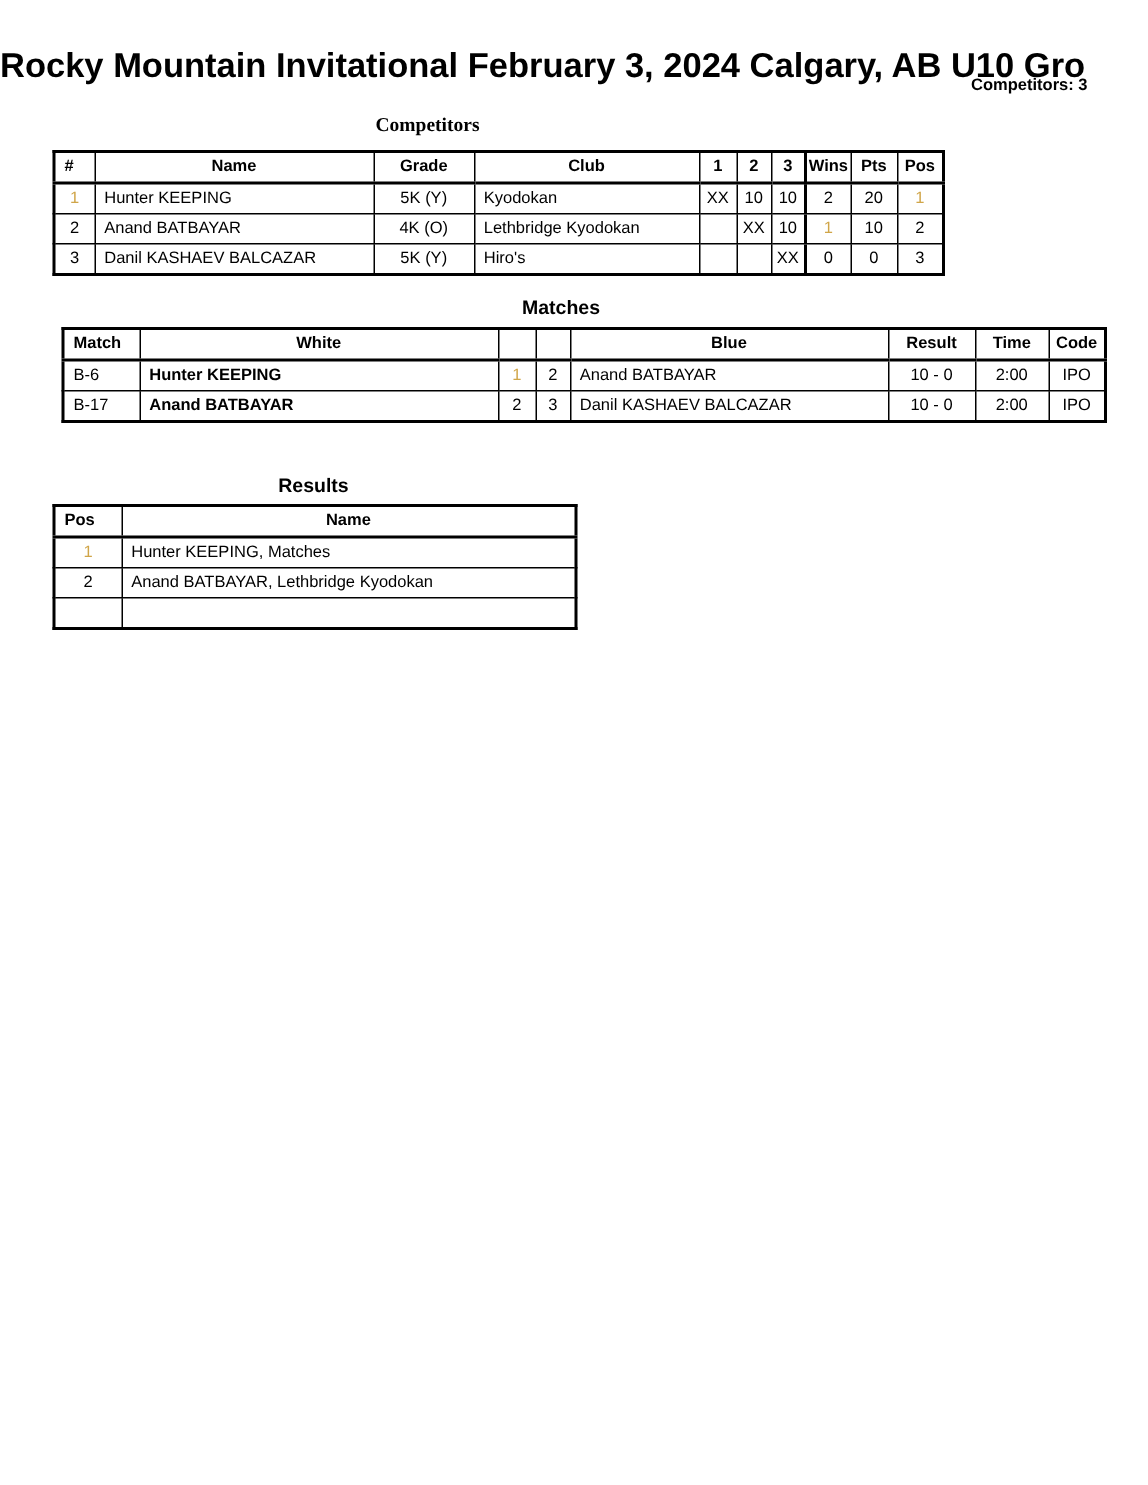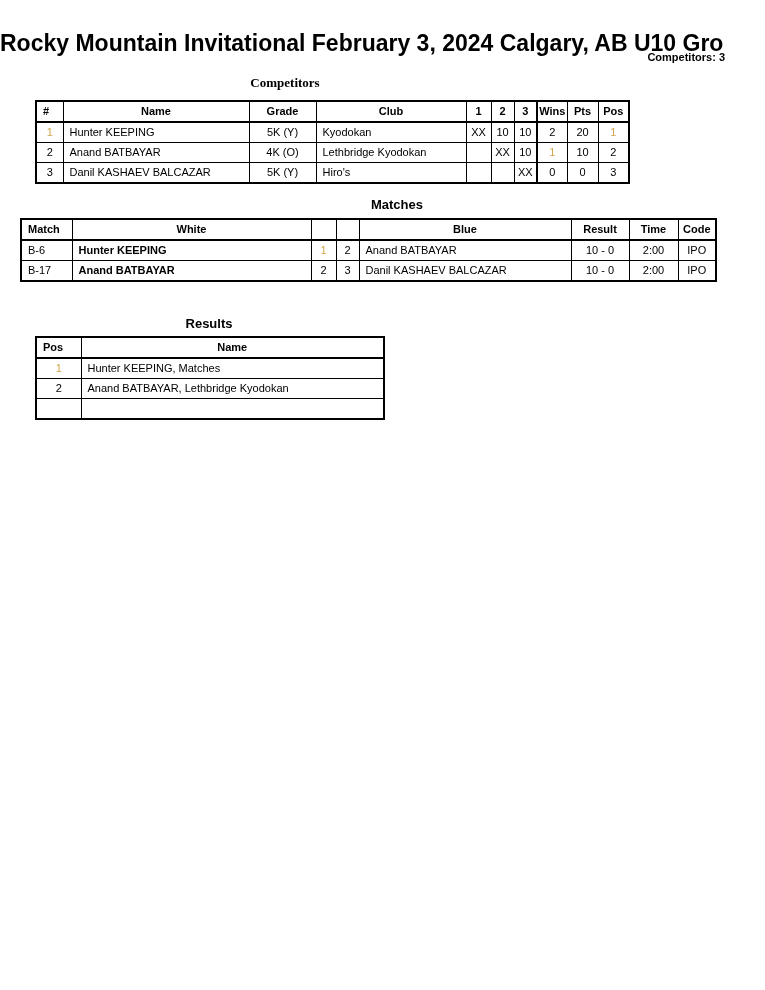--- a/index.html
+++ b/index.html
@@ -12,28 +12,28 @@
     white-space:nowrap;font-size:23px;font-weight:bold;
   }
   .comp-count{
     position:absolute;top:51px;right:40px;font-size:11px;font-weight:bold;
   }
   .sec-title{
     position:absolute;transform:translateX(-50%);
     font-size:13px;font-weight:bold;white-space:nowrap;
   }
   #competitors-title{left:285px;top:75px;font-family:Liberation Serif, serif;}
-  #matches-title{left:397px;top:197px;}
+  #matches-title{left:374px;top:197px;}
   #results-title{left:209px;top:316px;}
   table{
     position:absolute;border-collapse:collapse;table-layout:fixed;
     font-size:11px;border:2px solid #000;
   }
   #competitors-table{left:35px;top:100px;width:593px;}
-  #matches-table{left:20px;top:218px;width:695px;}
+  #matches-table{left:41px;top:218px;width:695px;}
   #results-table{left:35px;top:336px;width:348px;}
   th,td{
     border:1px solid #000;padding:0;height:19px;line-height:19px;
     overflow:hidden;white-space:nowrap;
   }
   thead th{border-bottom:2px solid #000;font-weight:bold;}
   .al{text-align:left;padding-left:6px;}
   .ac{text-align:center;}
   .bold{font-weight:bold;}
   .thickr{border-right:2px solid #000;}

